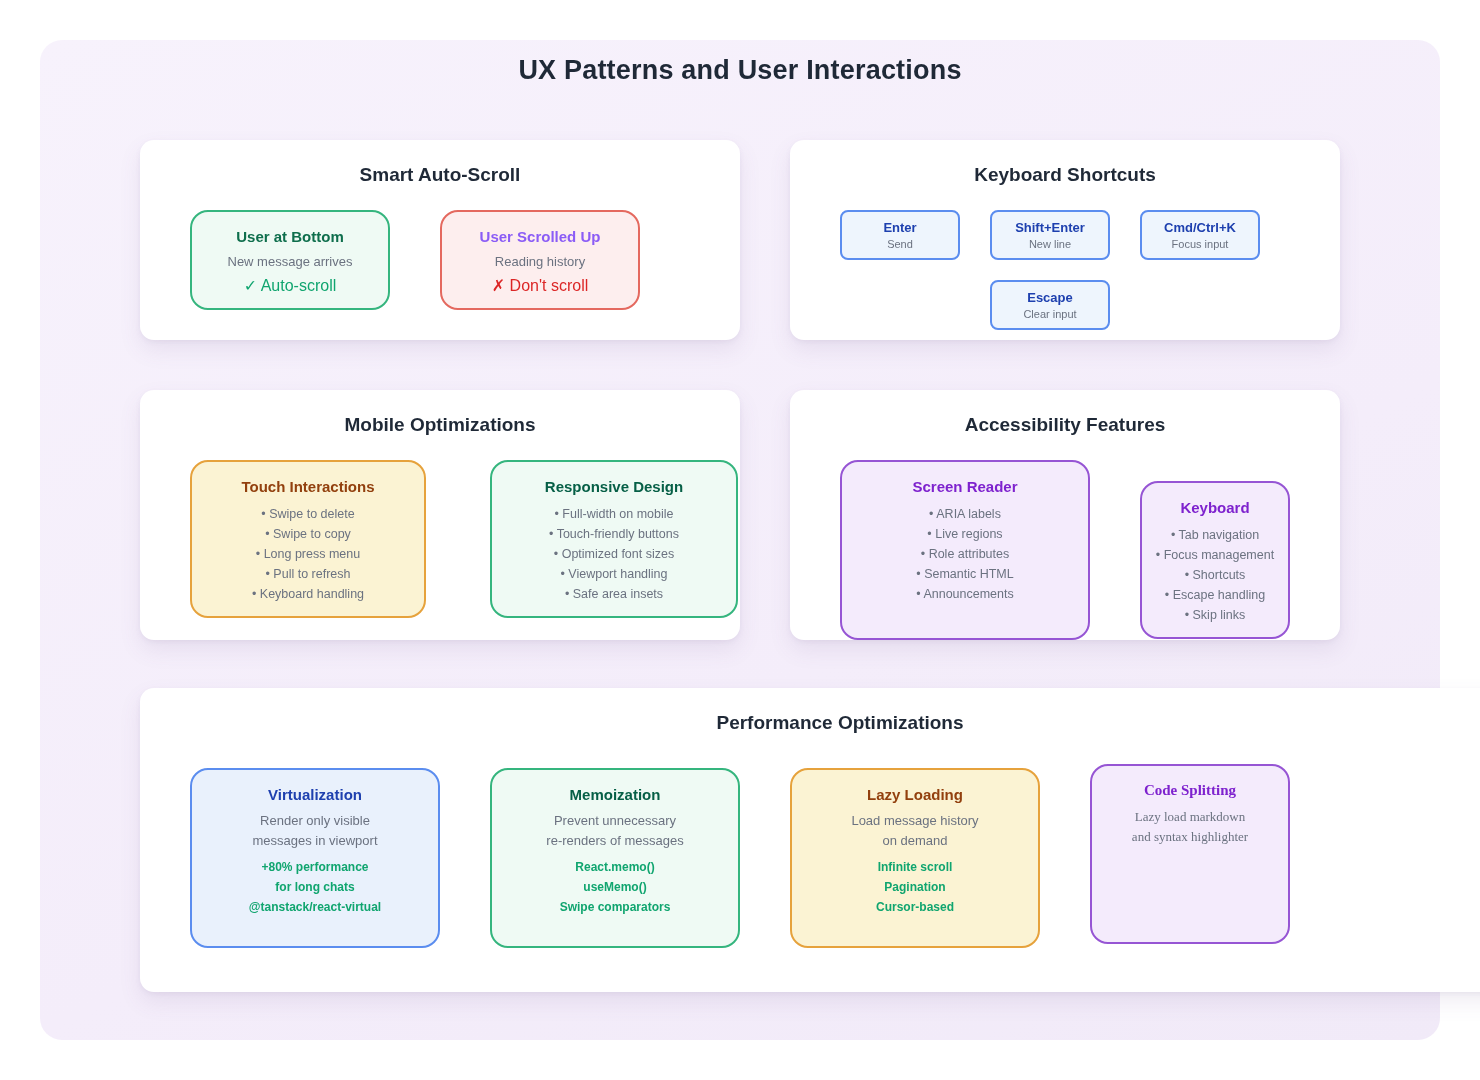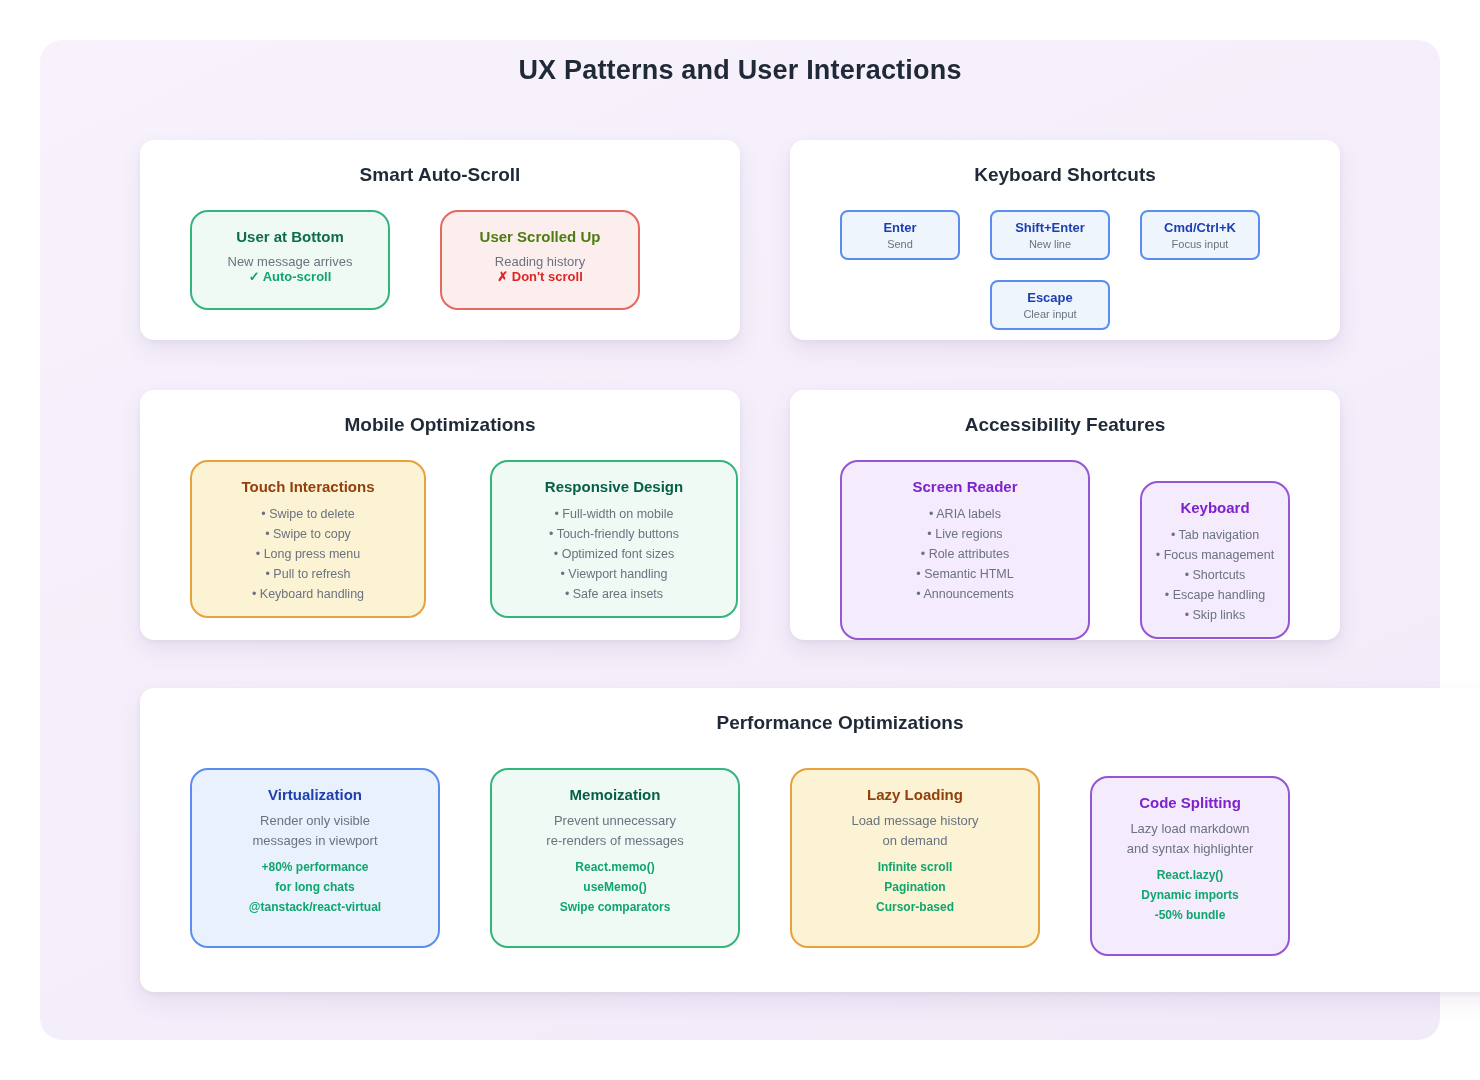--- a/index.html
+++ b/index.html
@@ -18,30 +18,30 @@
            box-shadow:0 10px 22px rgba(103,78,140,.10), 0 2px 5px rgba(103,78,140,.07); }
   .panel-title { position:absolute; top:24px; left:0; width:100%; text-align:center;
                  font-size:19px; font-weight:bold; color:#1f2937; }
 
   .card { position:absolute; border:2px solid; border-radius:18px; text-align:center; }
   .card-title { font-weight:bold; font-size:15px; margin-top:16px; }
 
   .v-green  { background:#effaf4; border-color:#35b57e; }
   .v-green  .card-title { color:#0e6e4c; }
   .v-red    { background:#fdeeee; border-color:#e4695f; }
-  .v-red    .card-title { color:#4d7c0f; }
+  .v-red    .card-title { color:#8b5cf6; }
   .v-blue   { background:#e9f1fc; border-color:#5b8def; }
   .v-blue   .card-title { color:#1e40af; }
   .v-yellow { background:#fbf3d3; border-color:#e6a23c; }
   .v-yellow .card-title { color:#92400e; }
   .v-purple { background:#f4ebfc; border-color:#9655d4; }
   .v-purple .card-title { color:#7e22ce; }
 
   .card-subtitle { font-size:13px; color:#6b7280; margin-top:9px; }
-  .card-status   { font-size:13px; font-weight:bold; margin-top:0; }
+  .card-status   { font-size:16px; font-weight:normal; margin-top:7px; }
   .status-green  { color:#10a56f; }
   .status-red    { color:#dc2626; }
 
   .key-card { position:absolute; width:120px; height:50px; border:2px solid #5b8def;
               background:#eef5fd; border-radius:8px; text-align:center; padding-top:8px; }
   .key-name   { font-size:13px; font-weight:bold; color:#1e40af; }
   .key-action { font-size:11px; color:#6b7280; margin-top:3px; }
 
   .feat-list { margin-top:9px; }
   .feat-item { font-size:12.5px; color:#6b7280; line-height:20px; }
@@ -184,26 +184,21 @@
         <div class="perf-line">Load message history</div>
         <div class="perf-line">on demand</div>
       </div>
       <div class="perf-highlights">
         <div class="perf-hl">Infinite scroll</div>
         <div class="perf-hl">Pagination</div>
         <div class="perf-hl">Cursor-based</div>
       </div>
     </div>
 
-    <div class="card v-purple" style="left:950px; top:88px; width:200px; height:180px;">
+    <div class="card v-purple" style="left:950px; top:76px; width:200px; height:180px;font-family:Liberation Serif, serif;">
       <div class="card-title">Code Splitting</div>
       <div class="perf-desc">
         <div class="perf-line">Lazy load markdown</div>
         <div class="perf-line">and syntax highlighter</div>
       </div>
-      <div class="perf-highlights">
-        <div class="perf-hl">React.lazy()</div>
-        <div class="perf-hl">Dynamic imports</div>
-        <div class="perf-hl">-50% bundle</div>
-      </div>
     </div>
   </div>
 </div>
 
 </body></html>

